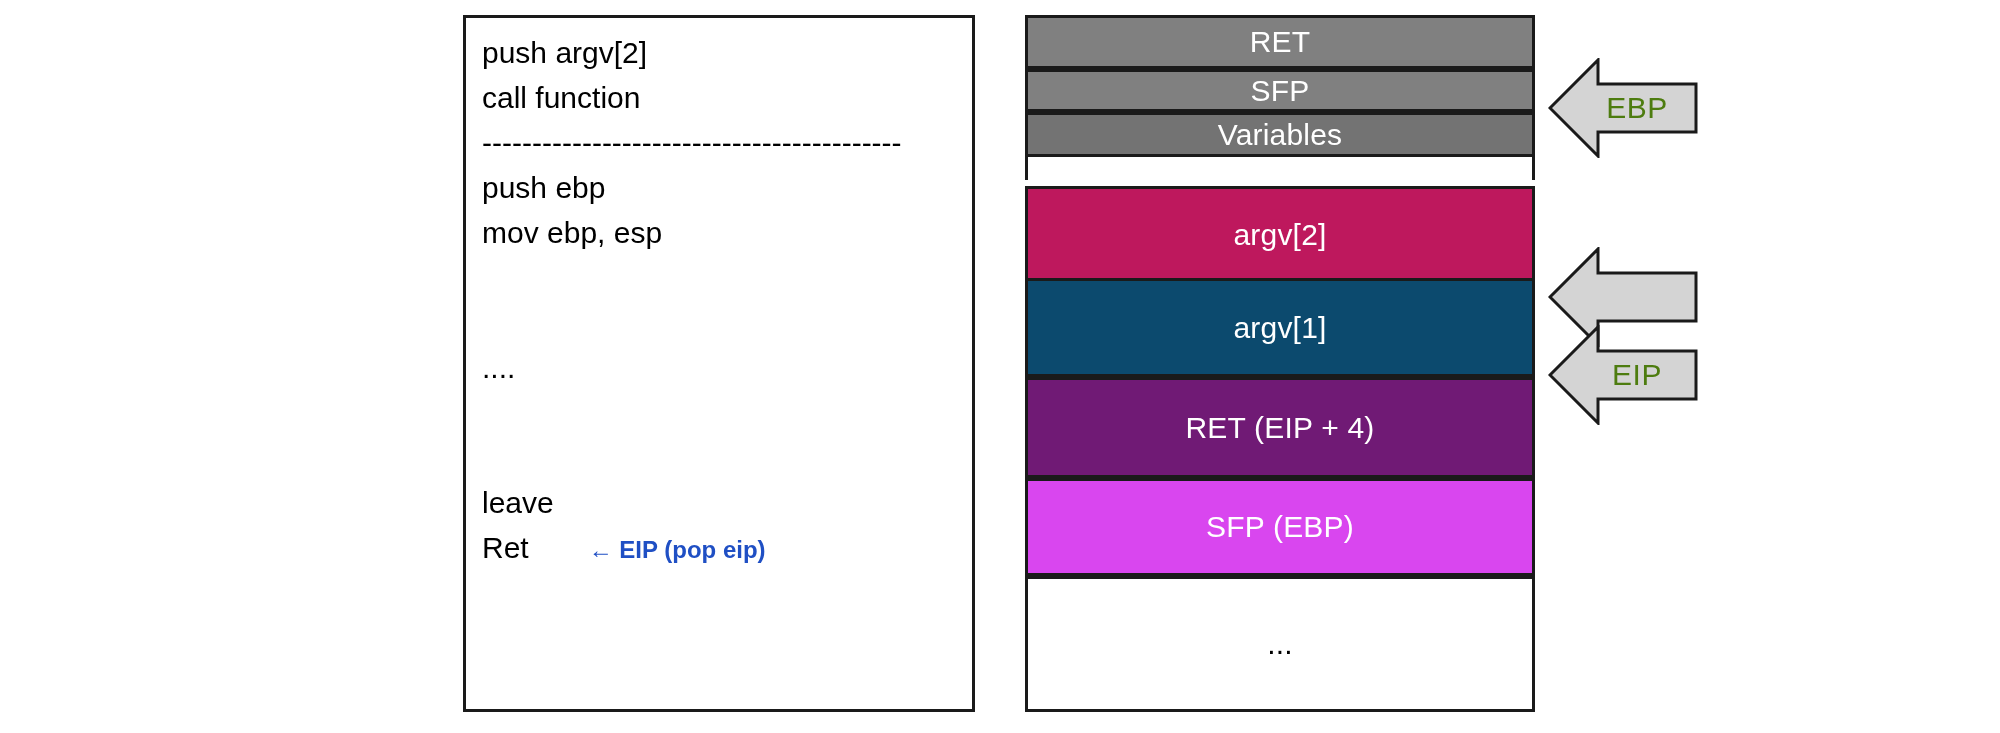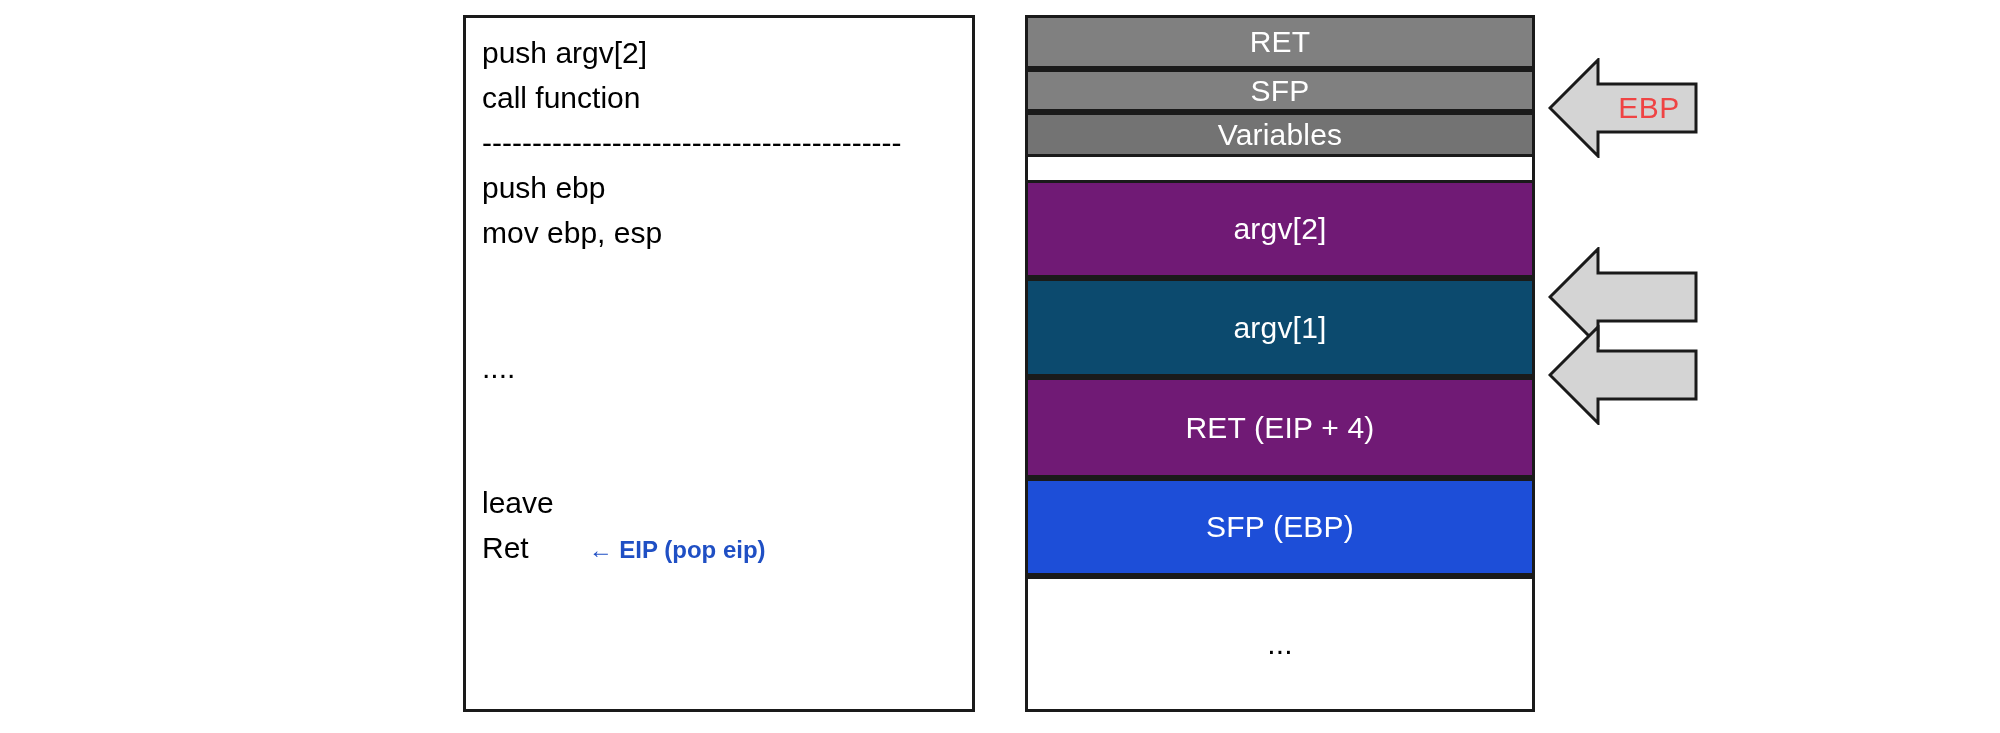--- a/index.html
+++ b/index.html
@@ -97,29 +97,29 @@
 
   
   .reg-arrow {
     position: absolute;
     width: 150px;
     height: 100px;
   }
   .reg-arrow svg { display: block; }
   .reg-arrow .reg-label {
     position: absolute;
-    left: 52px;
+    left: 40px;
     top: 0;
     width: 98px;
     height: 100px;
     display: flex;
     align-items: center;
     justify-content: center;
     font-size: 30px;
-    color: #ef4444;
+    color: #4d7c0f;
     letter-spacing: 0.5px;
   }
 </style>
 </head>
 <body>
 
 <div id="code-box">
   <div id="code-lines">
       <div class="code-line">push argv[2]</div>
       <div class="code-line">call function</div>
@@ -145,30 +145,30 @@
     </div>
     <div class="slot" style="top: 54px; height: 43px; background: rgb(128, 128, 128); border-color: rgb(26, 26, 26);">
       <span>SFP</span>
     </div>
     <div class="slot" style="top: 97px; height: 45px; background: #737373; border-color: rgb(26, 26, 26);">
       <span>Variables</span>
     </div>
     <div class="slot dark-text" style="top: 142px; height: 23px; background: rgb(255, 255, 255); border-top: none; border-right: 3px solid rgb(26, 26, 26); border-bottom: none; border-left: 3px solid rgb(26, 26, 26); border-image: initial;">
       <span></span>
     </div>
-    <div class="slot" style="top: 165px; height: 98px; background: #701a75; border-color: rgb(26, 26, 26);">
+    <div class="slot" style="top: 171px; height: 98px; background: #be185d; border-color: rgb(26, 26, 26);">
       <span>argv[2]</span>
     </div>
     <div class="slot" style="top: 263px; height: 99px; background: #0c4a6e; border-color: rgb(26, 26, 26);">
       <span>argv[1]</span>
     </div>
     <div class="slot" style="top: 362px; height: 101px; background: #701a75; border-color: rgb(26, 26, 26);">
       <span>RET (EIP + 4)</span>
     </div>
-    <div class="slot" style="top: 463px; height: 98px; background: #1d4ed8; border-color: rgb(26, 26, 26);">
+    <div class="slot" style="top: 463px; height: 98px; background: #d946ef; border-color: rgb(26, 26, 26);">
       <span>SFP (EBP)</span>
     </div>
     <div class="slot dark-text" style="top: 561px; height: 136px; background: rgb(255, 255, 255); border-color: rgb(26, 26, 26);">
       <span>...</span>
     </div>
   </div>
 
 <div id="arrow-layer">
     <div class="reg-arrow" style="left: 1548px; top: 58px;">
       <svg width="150" height="100" viewBox="0 0 150 100">
@@ -178,14 +178,15 @@
     </div>
     <div class="reg-arrow" style="left: 1548px; top: 247px;">
       <svg width="150" height="100" viewBox="0 0 150 100">
         <path d="M2,50 L50,2 L50,26 L148,26 L148,74 L50,74 L50,98 Z" fill="#D4D4D4" stroke="#1A1A1A" stroke-width="3" stroke-linejoin="miter"></path>
       </svg>
     </div>
     <div class="reg-arrow" style="left: 1548px; top: 325px;">
       <svg width="150" height="100" viewBox="0 0 150 100">
         <path d="M2,50 L50,2 L50,26 L148,26 L148,74 L50,74 L50,98 Z" fill="#D4D4D4" stroke="#1A1A1A" stroke-width="3" stroke-linejoin="miter"></path>
       </svg>
+      <div class="reg-label">EIP</div>
     </div>
   </div>
 
 </body></html>

